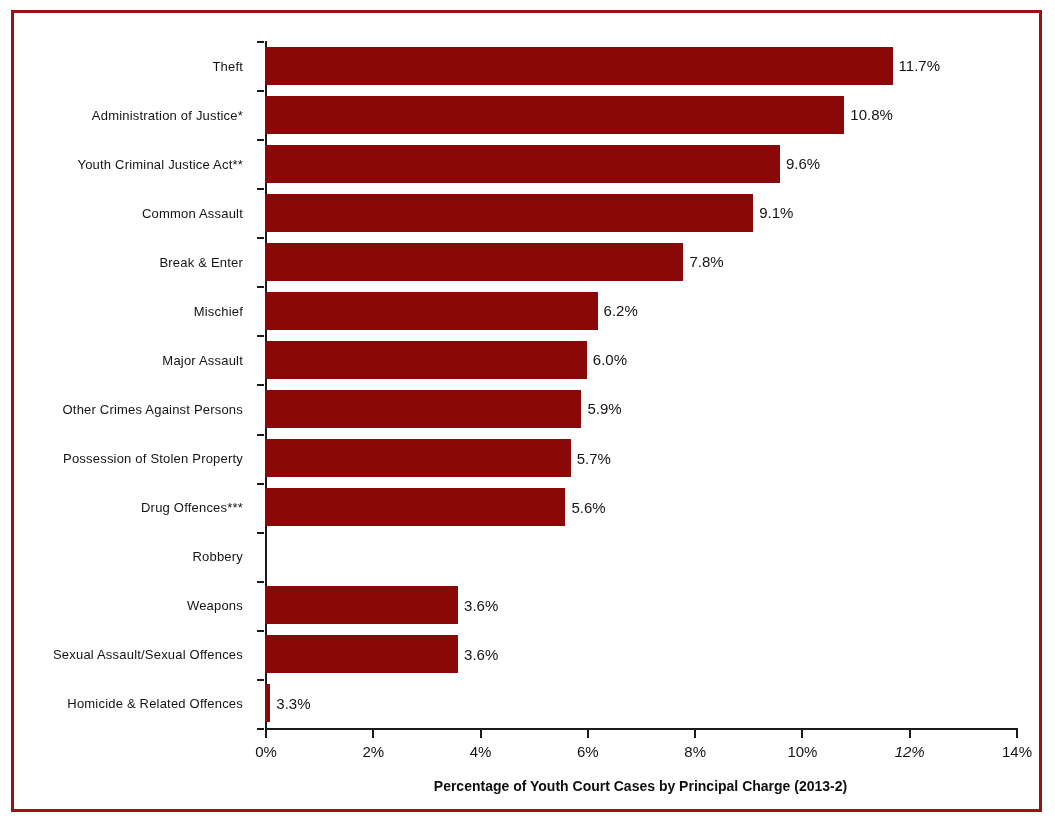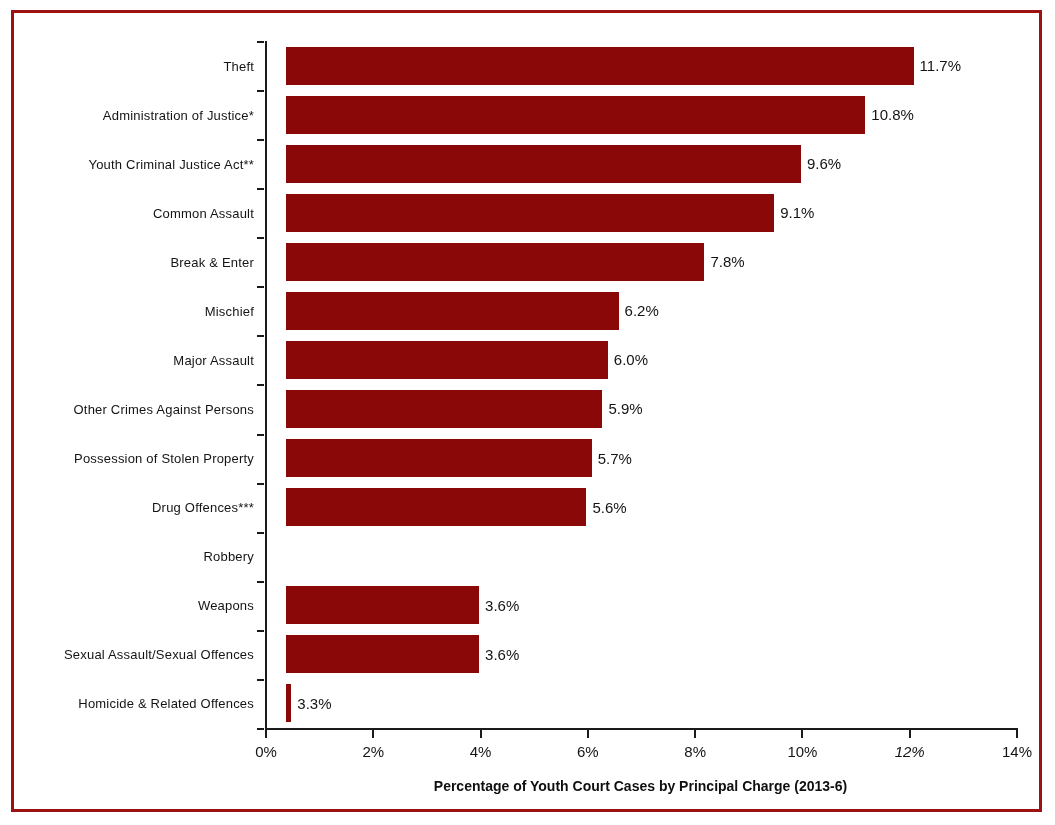--- a/index.html
+++ b/index.html
@@ -71,21 +71,21 @@
     position: relative;
     height: 49.07px;
     width: 100%;
   }
 
   .cat-label {
     position: absolute;
     right: 100%;
     top: 50%;
     transform: translateY(-50%);
-    margin-right: 11px;
+    margin-right: 22px;
     white-space: nowrap;
     font-size: 13px;
     color: #141414;
     letter-spacing: 0.2px;
   }
 
   .ytick {
     position: absolute;
     right: 100%;
     top: 0;
@@ -97,21 +97,20 @@
 
   .bar-wrap {
     position: absolute;
     left: 0;
     top: 50%;
     transform: translateY(-50%);
     height: 38px;
     display: flex;
     align-items: center;
     width: 100%;
-    padding-left: 21px;
   }
 
   .bar {
     height: 38px;
     background: #8a0808;
   }
 
   .bar-value {
     font-size: 15px;
     color: #141414;
@@ -290,15 +289,15 @@
         <div class="xtick" style="left: 429.143px;"></div>
         <div class="xtick-label" style="left: 430.143px;">8%</div>
         <div class="xtick" style="left: 536.429px;"></div>
         <div class="xtick-label" style="left: 537.429px;">10%</div>
         <div class="xtick" style="left: 643.714px;"></div>
         <div class="xtick-label" style="left: 644.714px; font-style: italic;">12%</div>
         <div class="xtick" style="left: 751px;"></div>
         <div class="xtick-label" style="left: 752px;">14%</div>
       </div>
 
-    <div class="xaxis-title">Percentage of Youth Court Cases by Principal Charge (2013-6)</div>
+    <div class="xaxis-title">Percentage of Youth Court Cases by Principal Charge (2013-2)</div>
   </div>
 </div>
 
 </body></html>

